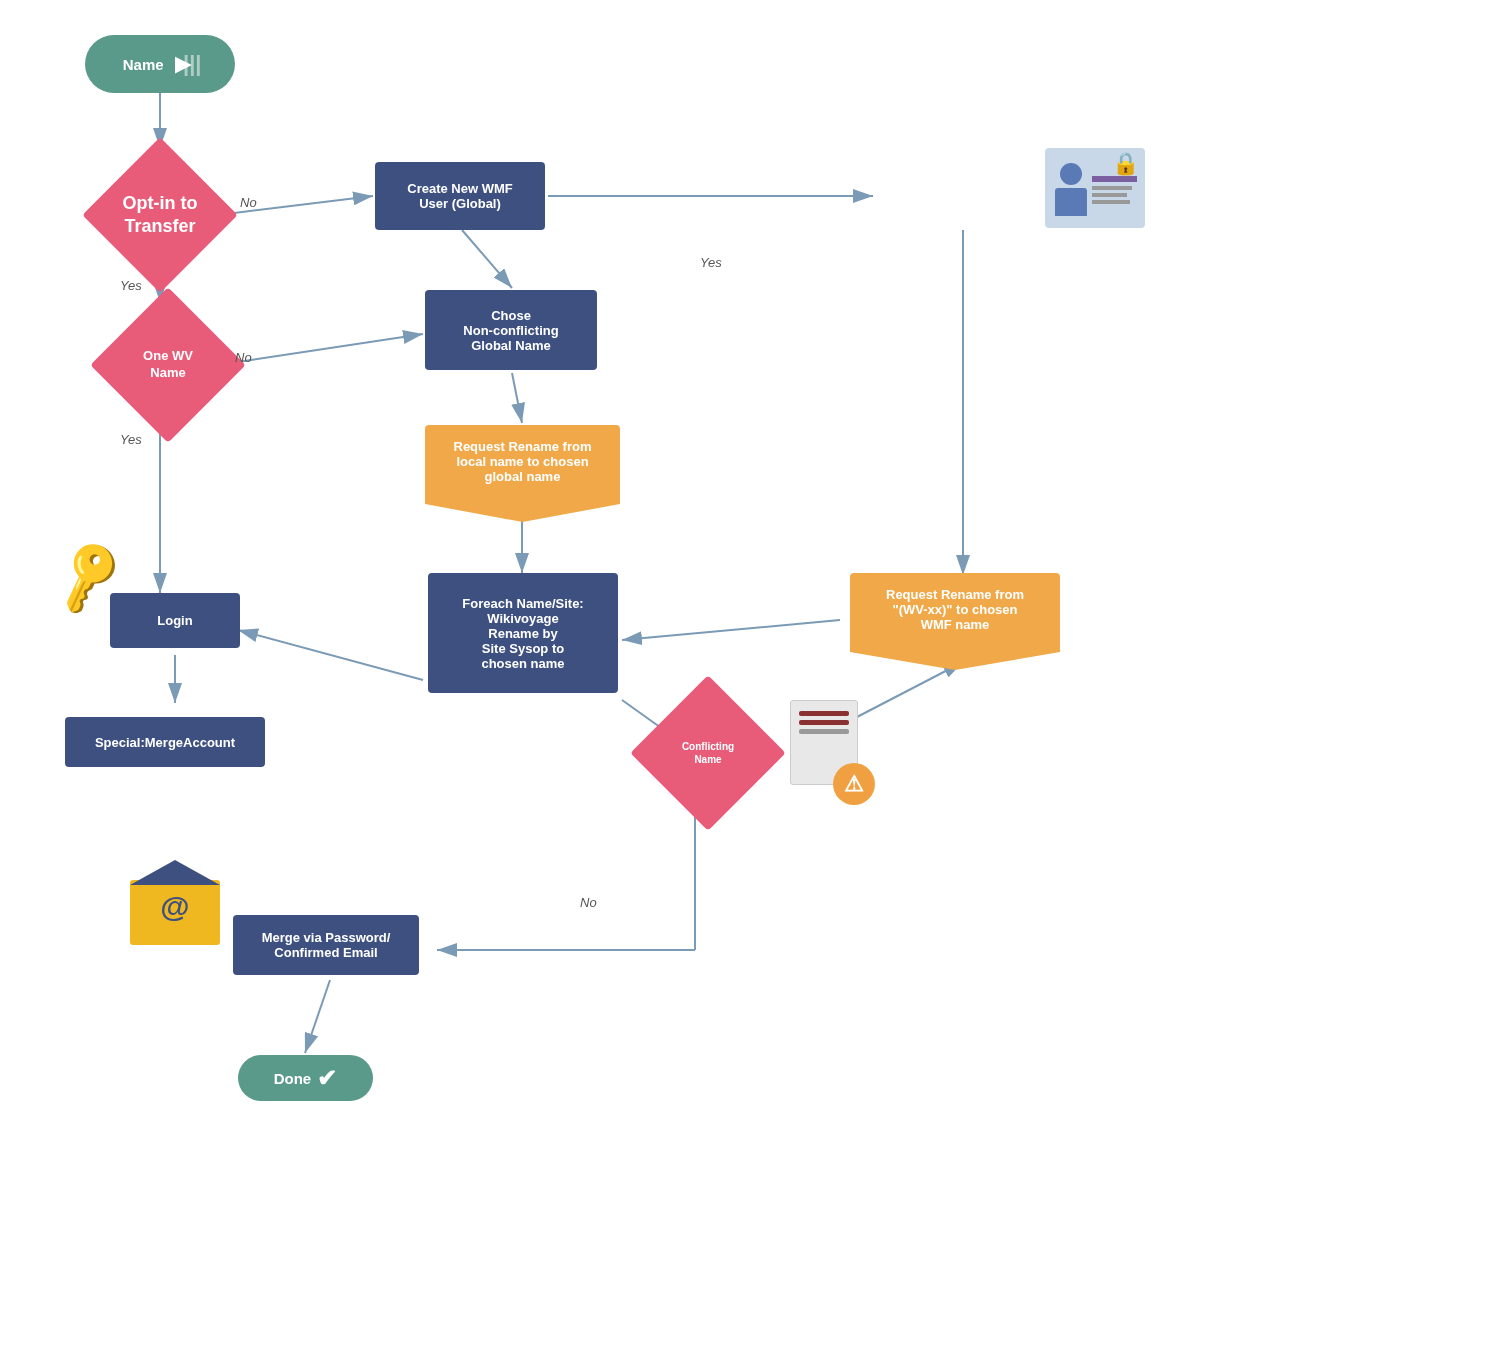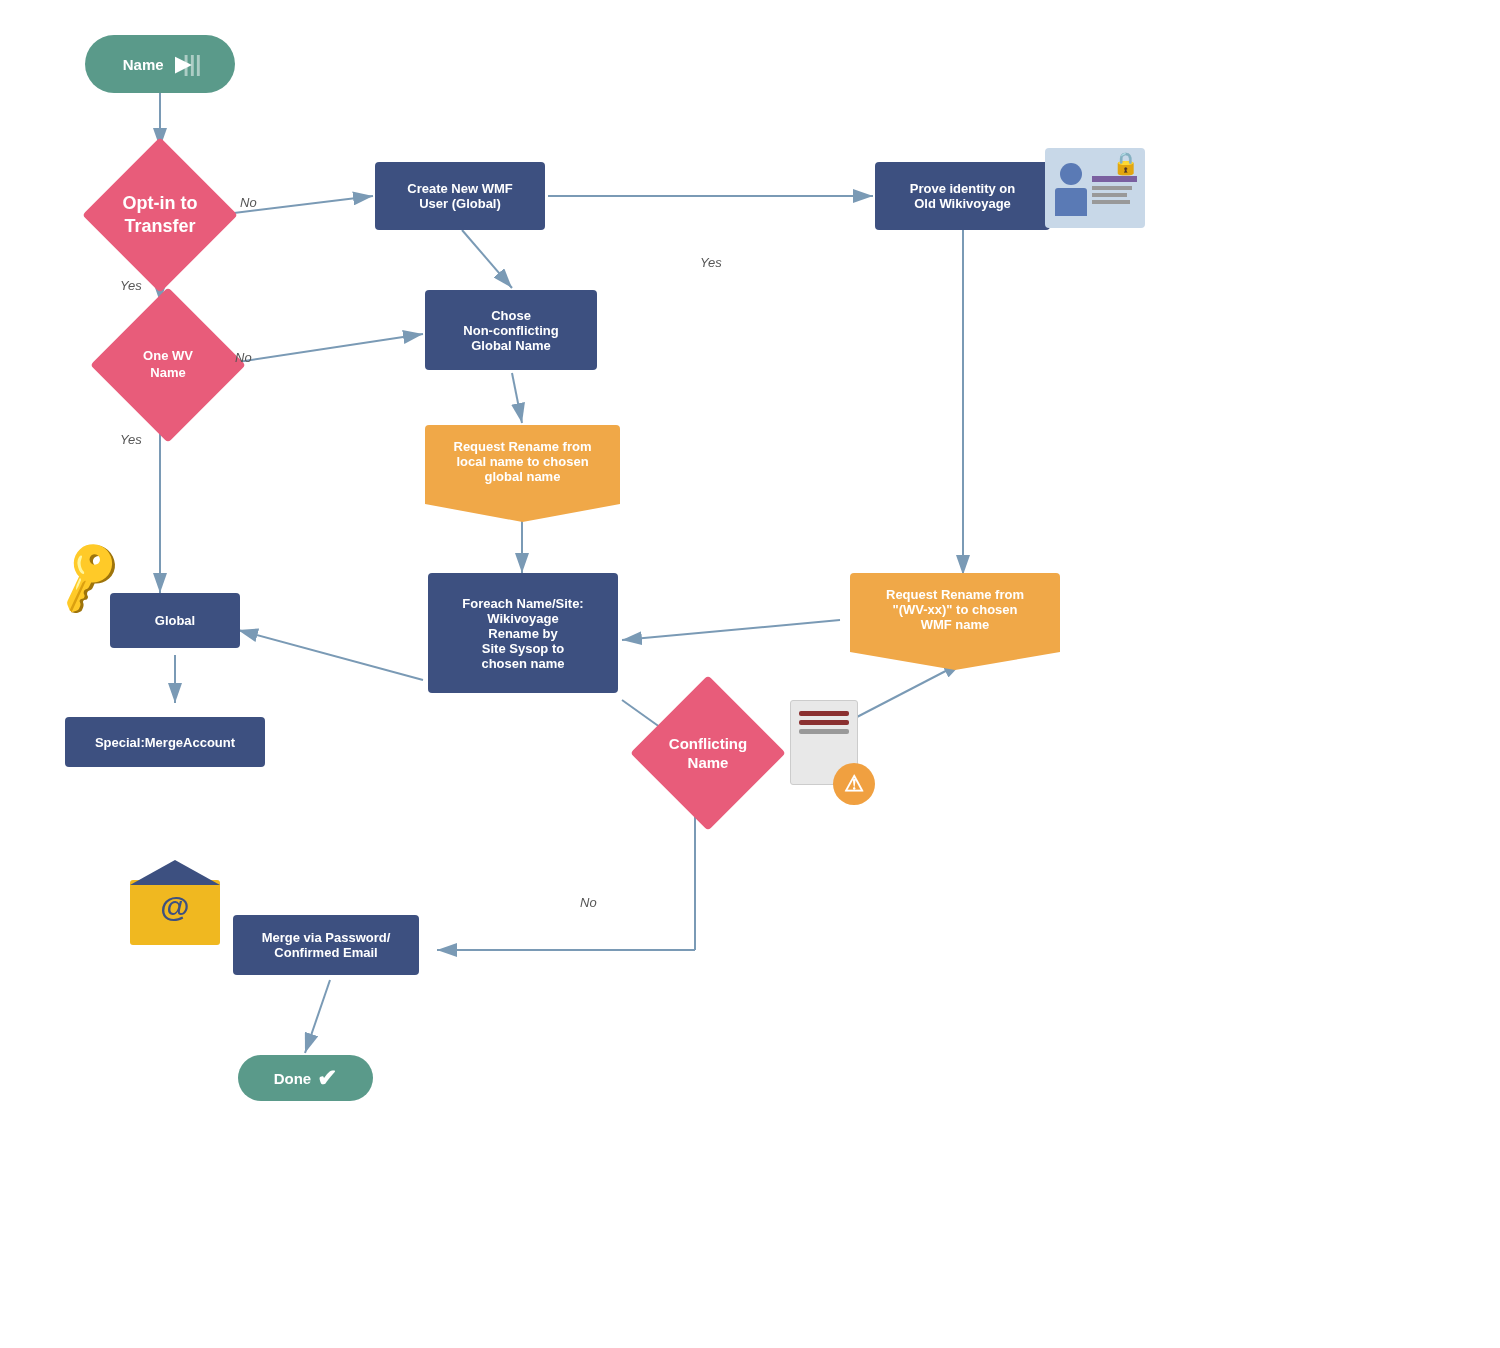--- a/index.html
+++ b/index.html
@@ -125,23 +125,20 @@
     <div style="position:absolute; width:110px; height:110px; background:#e85c7a; transform:rotate(45deg); top:5px; left:5px; border-radius:4px;"></div>
     <div style="position:absolute; width:120px; height:120px; display:flex; align-items:center; justify-content:center;">
       <span style="font-size:13px; font-weight:bold; color:#fff; text-align:center; line-height:1.3;">One WV<br>Name</span>
     </div>
   </div>
 
   <div class="node node-rect" style="left:375px; top:162px; width:170px; height:68px;">
     <span>Create New WMF<br>User (Global)</span>
   </div>
 
-  <div class="node node-rect" style="left:875px; top:162px; width:175px; height:68px;">
-    <span>Prove identity on<br>Old Wikivoyage</span>
-  </div>
 
   <div style="position:absolute; left:1045px; top:148px; width:100px; height:80px; background:#c8d8e8; border-radius:4px; overflow:hidden;">
 
     <div style="position:absolute; right:5px; top:3px; font-size:22px; color:#8a6020;">🔒</div>
 
     <div style="position:absolute; left:8px; top:15px; width:35px; height:55px; display:flex; flex-direction:column; align-items:center;">
       <div style="width:22px; height:22px; background:#5a7ab5; border-radius:50%;"></div>
       <div style="width:32px; height:28px; background:#5a7ab5; border-radius:3px 3px 0 0; margin-top:3px;"></div>
     </div>
 
@@ -164,33 +161,33 @@
     <svg width="195" height="18" style="display:block;">
       <polygon points="0,0 195,0 97.5,18" fill="#f0a848"></polygon>
     </svg>
   </div>
 
   <div class="node node-rect" style="left:428px; top:573px; width:190px; height:120px;">
     <span>Foreach Name/Site:<br>Wikivoyage<br>Rename by<br>Site Sysop to<br>chosen name</span>
   </div>
 
   <div class="node node-rect" style="left:110px; top:593px; width:130px; height:55px;">
-    <span>Global</span>
+    <span>Login</span>
   </div>
 
   <div style="position:absolute; left:55px; top:545px; font-size:55px; color:#aaa; transform:rotate(-20deg);">🔑</div>
 
   <div class="node node-rect" style="left:65px; top:705px; width:200px; height:50px;margin-top:12px;">
     <span>Special:MergeAccount</span>
   </div>
 
   <div style="position:absolute; left:648px; top:693px; width:120px; height:120px;">
     <div style="position:absolute; width:110px; height:110px; background:#e85c7a; transform:rotate(45deg); top:5px; left:5px; border-radius:4px;"></div>
     <div style="position:absolute; width:120px; height:120px; display:flex; align-items:center; justify-content:center;">
-      <span style="font-size:15px; font-weight:bold; color:#fff; text-align:center; line-height:1.3;">Conflicting<br>Name</span>
+      <span style="font-size:10px; font-weight:bold; color:#fff; text-align:center; line-height:1.3;">Conflicting<br>Name</span>
     </div>
   </div>
 
   <div style="position:absolute; left:790px; top:700px; width:80px; height:100px;">
 
     <div style="position:absolute; width:68px; height:85px; background:#e8e8e8; border-radius:3px; top:0; left:0; border:1px solid #ccc;">
       <div style="height:5px; background:#8a3030; margin:10px 8px 4px 8px; border-radius:2px;"></div>
       <div style="height:5px; background:#8a3030; margin:4px 8px; border-radius:2px;"></div>
       <div style="height:5px; background:#999; margin:4px 8px; border-radius:2px;"></div>
     </div>

